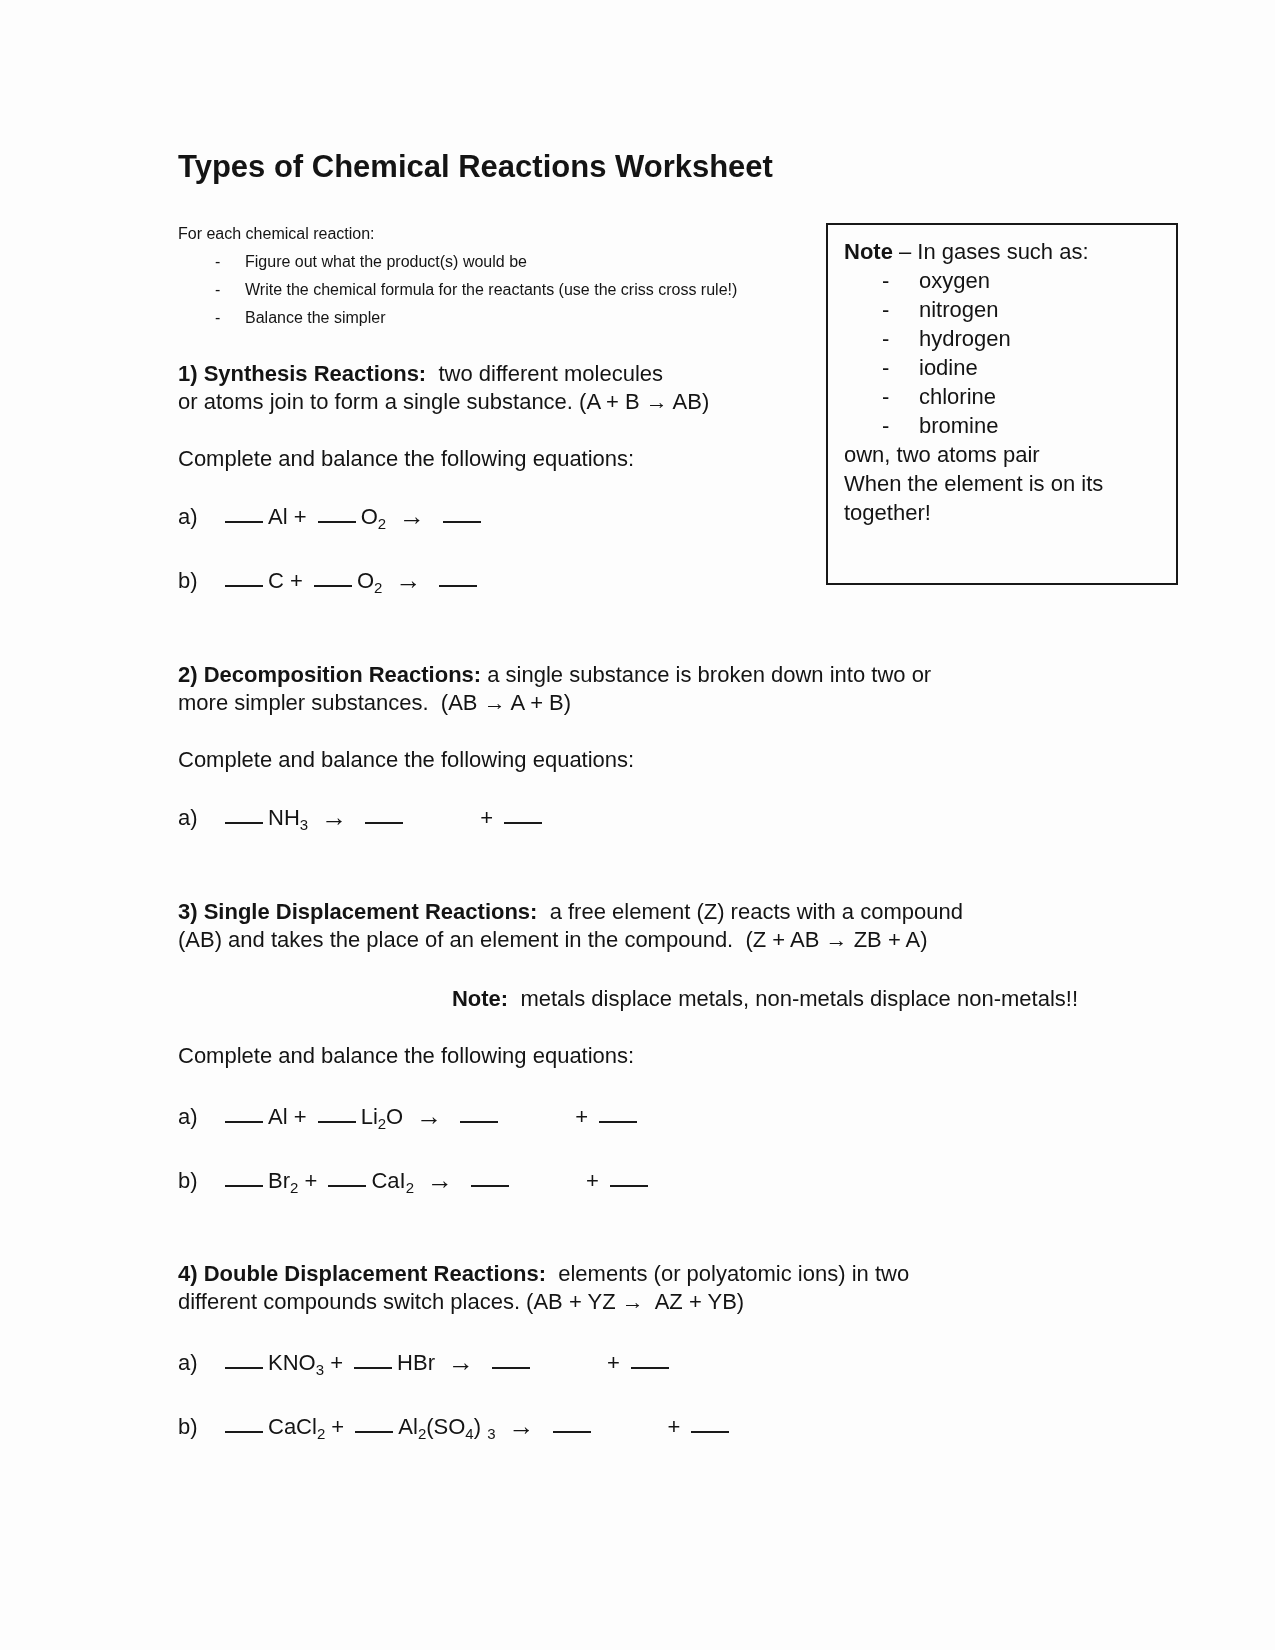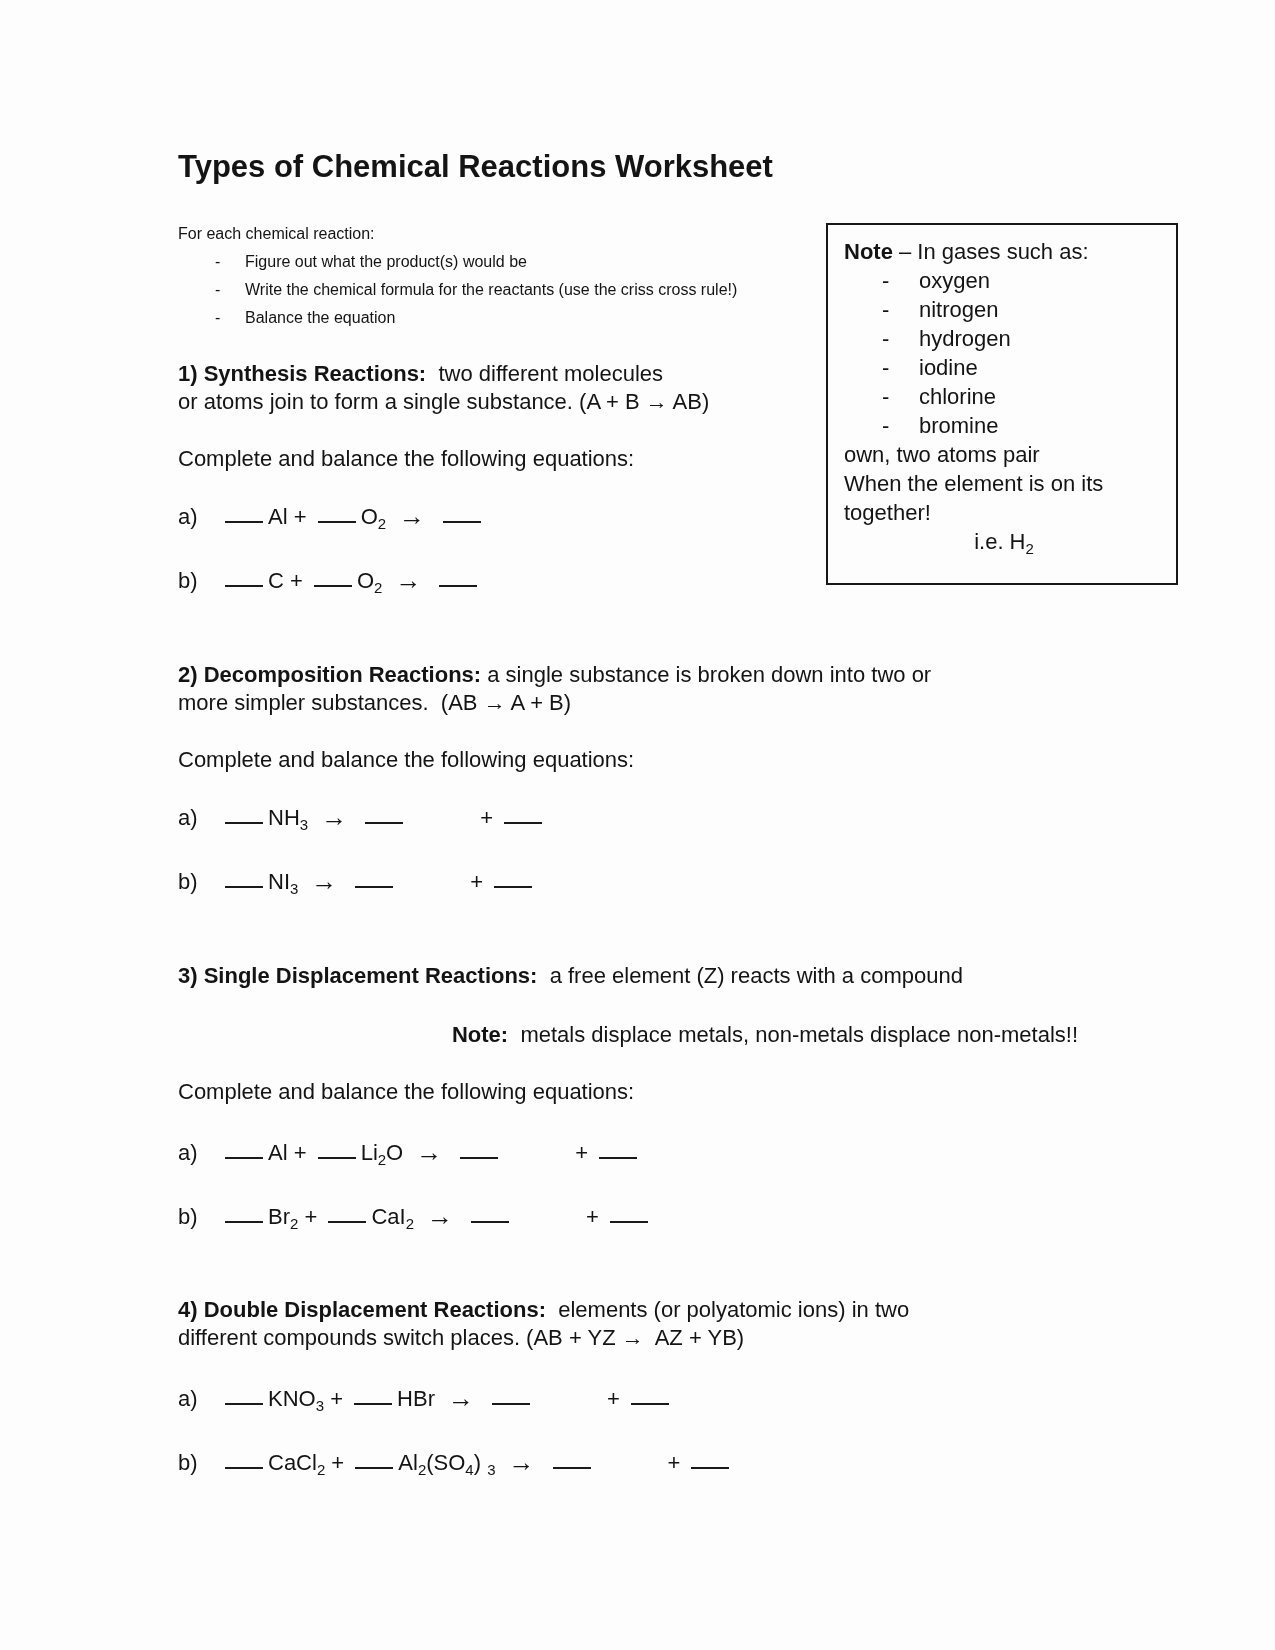--- a/index.html
+++ b/index.html
@@ -113,58 +113,56 @@
         <span class="dash">-</span>
         <span>chlorine</span>
       </div>
     <div class="gas">
         <span class="dash">-</span>
         <span>bromine</span>
       </div>
     <div>own, two atoms pair</div>
     <div>When the element is on its</div>
     <div>together!</div>
-    <div class="note-example"><span>i.e. H</span><span class="sub">2</span></div>
   </div>
 
   <div class="content">
     <h1 class="title">Types of Chemical Reactions Worksheet</h1>
 
     <div class="intro body-text">
       <p class="lead">For each chemical reaction:</p>
       <div class="bullet">
           <span class="dash">-</span>
           <span class="btext">Figure out what the product(s) would be</span>
         </div>
       <div class="bullet">
           <span class="dash">-</span>
           <span class="btext">Write the chemical formula for the reactants (use the criss cross rule!)</span>
         </div>
       <div class="bullet">
           <span class="dash">-</span>
-          <span class="btext">Balance the equation</span>
+          <span class="btext">Balance the simpler</span>
         </div>
     </div>
 
     <div class="sec" id="sec1">
       <p class="sec-head"><span class="b">1) Synthesis Reactions:</span><span>&nbsp; two different molecules</span><span class="sec-line">or atoms join to form a single substance. (A + B → AB)</span></p>
       <p class="prompt">Complete and balance the following equations:</p>
       <div class="eq a-row"><span class="eq-label">a)</span><span class="eq-body"><span class="blank"></span><span>Al + </span><span class="blank"></span><span>O</span><span class="sub">2</span><span class="arrow">→</span><span class="blank"></span></span></div>
       <div class="eq b-row"><span class="eq-label">b)</span><span class="eq-body"><span class="blank"></span><span>C + </span><span class="blank"></span><span>O</span><span class="sub">2</span><span class="arrow">→</span><span class="blank"></span></span></div>
     </div>
 
     <div class="sec" id="sec2">
       <p class="sec-head"><span class="b">2) Decomposition Reactions:</span><span> a single substance is broken down into two or</span><span class="sec-line">more simpler substances.&nbsp; (AB → A + B)</span></p>
       <p class="prompt">Complete and balance the following equations:</p>
       <div class="eq a-row"><span class="eq-label">a)</span><span class="eq-body"><span class="blank"></span><span>NH</span><span class="sub">3</span><span class="arrow">→</span><span class="blank"></span><span class="gap"></span><span>+ </span><span class="blank"></span></span></div>
-      <div class="eq b-row"><span class="eq-label">b)</span><span class="eq-body"><span class="blank"></span><span>NI</span><span class="sub">3</span><span class="arrow">→</span><span class="blank"></span><span class="gap"></span><span>+ </span><span class="blank"></span></span></div>
     </div>
 
     <div class="sec" id="sec3">
-      <p class="sec-head"><span class="b">3) Single Displacement Reactions:</span><span>&nbsp; a free element (Z) reacts with a compound</span></p>
+      <p class="sec-head"><span class="b">3) Single Displacement Reactions:</span><span>&nbsp; a free element (Z) reacts with a compound</span><span class="sec-line">(AB) and takes the place of an element in the compound.&nbsp; (Z + AB → ZB + A)</span></p>
       <p class="note-line"><span class="b">Note:</span><span>&nbsp; metals displace metals, non-metals displace non-metals!!</span></p>
       <p class="prompt">Complete and balance the following equations:</p>
       <div class="eq a-row"><span class="eq-label">a)</span><span class="eq-body"><span class="blank"></span><span>Al + </span><span class="blank"></span><span>Li</span><span class="sub">2</span><span>O</span><span class="arrow">→</span><span class="blank"></span><span class="gap"></span><span>+ </span><span class="blank"></span></span></div>
       <div class="eq b-row"><span class="eq-label">b)</span><span class="eq-body"><span class="blank"></span><span>Br</span><span class="sub">2</span><span> + </span><span class="blank"></span><span>CaI</span><span class="sub">2</span><span class="arrow">→</span><span class="blank"></span><span class="gap"></span><span>+ </span><span class="blank"></span></span></div>
     </div>
 
     <div class="sec" id="sec4">
       <p class="sec-head"><span class="b">4) Double Displacement Reactions:</span><span>&nbsp; elements (or polyatomic ions) in two</span><span class="sec-line">different compounds switch places. (AB + YZ →&nbsp; AZ + YB)</span></p>
       <div class="eq a-row"><span class="eq-label">a)</span><span class="eq-body"><span class="blank"></span><span>KNO</span><span class="sub">3</span><span> + </span><span class="blank"></span><span>HBr</span><span class="arrow">→</span><span class="blank"></span><span class="gap"></span><span>+ </span><span class="blank"></span></span></div>
       <div class="eq b-row"><span class="eq-label">b)</span><span class="eq-body"><span class="blank"></span><span>CaCl</span><span class="sub">2</span><span> + </span><span class="blank"></span><span>Al</span><span class="sub">2</span><span>(SO</span><span class="sub">4</span><span>) </span><span class="sub">3</span><span class="arrow">→</span><span class="blank"></span><span class="gap"></span><span>+ </span><span class="blank"></span></span></div>

